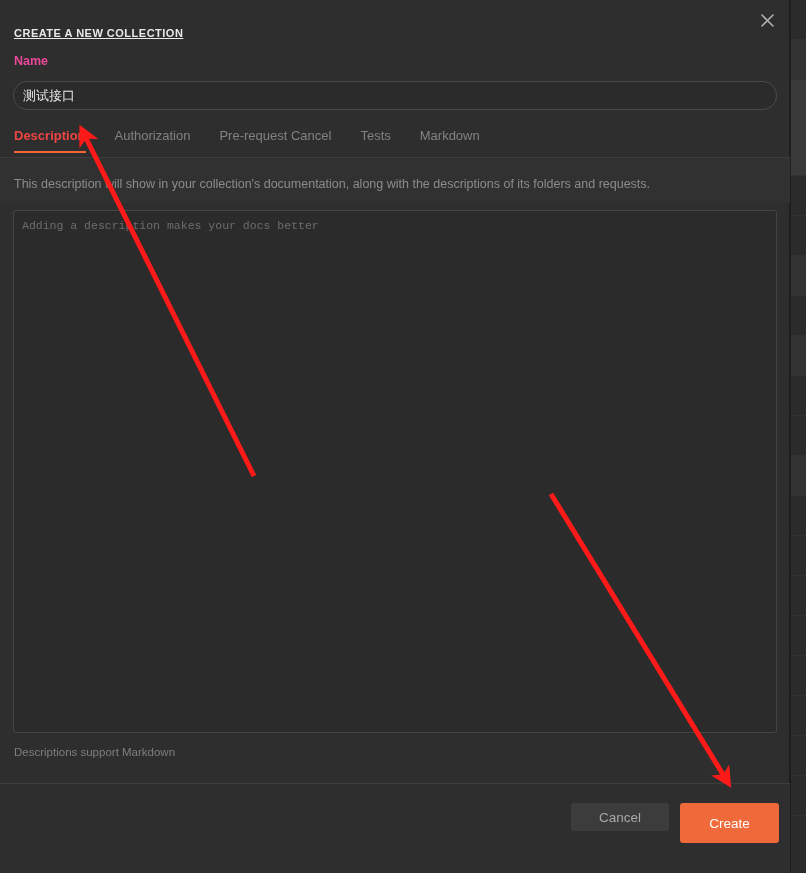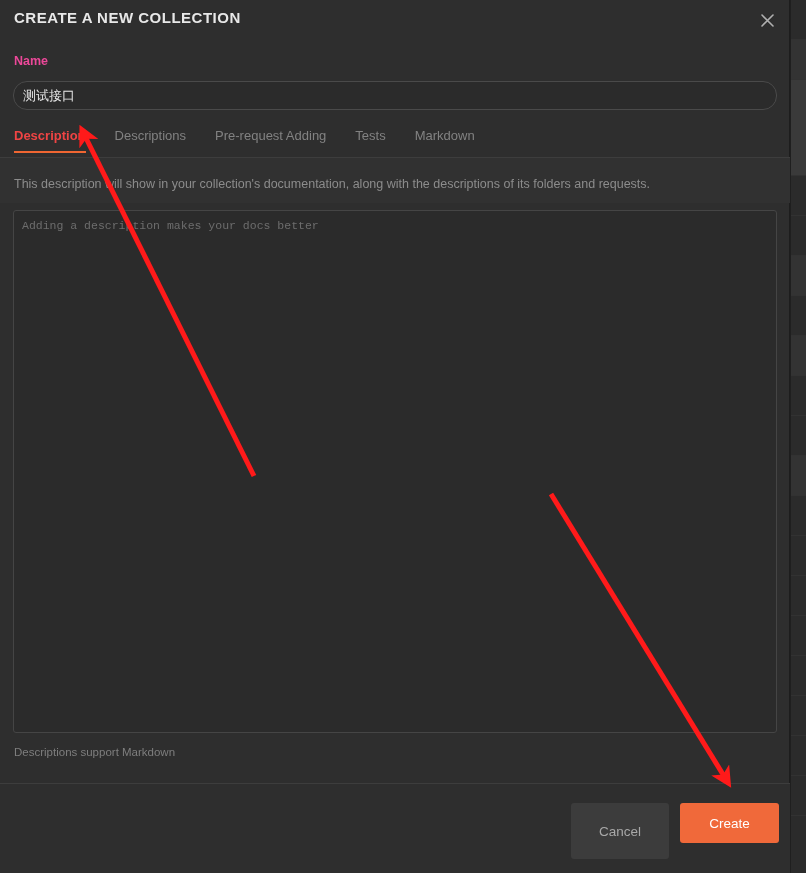--- a/index.html
+++ b/index.html
@@ -37,24 +37,25 @@
     background: #2e2e2e;
     border-right: 1px solid #1d1d1d;
   }
 
   
   #modal-header {
     position: absolute; left: 0; top: 0;
     width: 790px; height: 38px;
   }
   #modal-title {
-    position: absolute; left: 14px; top: 9px;
-    font-size: 15px; font-weight: bold;
+    position: absolute; left: 14px; top: 27px;
+    font-size: 11px; font-weight: bold;
     letter-spacing: .5px;
     color: #e8e8e8;
+    text-decoration: underline;
   }
   #close-btn {
     position: absolute; right: 12px; top: 9px;
     width: 22px; height: 22px;
     display: flex; align-items: center; justify-content: center;
     cursor: pointer;
   }
   #close-btn svg { display: block; }
 
   
@@ -139,21 +140,21 @@
     position: absolute; left: 0; top: 783px;
     width: 790px; height: 1px; background: #3d3d3d;
   }
   #footer {
     position: absolute; left: 0; top: 784px;
     width: 790px; height: 89px;
     background: #2e2e2e;
   }
   #cancel-button {
     position: absolute; left: 571px; top: 19px;
-    width: 98px; height: 56px;
+    width: 98px; height: 28px;
     background: #3c3c3c;
     border: none; border-radius: 3px;
     color: #a8a8a8; font-size: 13.5px;
     font-family: "Liberation Sans", sans-serif;
     cursor: pointer;
   }
   #create-button {
     position: absolute; left: 680px; top: 19px;
     width: 99px; height: 40px;
     background: #f0693a;
@@ -205,22 +206,22 @@
         <path d="M2 2 L13 13 M13 2 L2 13" stroke="#b0b0b0" stroke-width="1.6" stroke-linecap="round" fill="none"></path>
       </svg>
     </div>
   </div>
 
   <div id="name-label">Name</div>
   <input id="name-input" type="text" value="测试接口" style="">
 
   <div id="tabs">
     <div class="tab active">Description</div>
-    <div class="tab">Descriptions</div>
-    <div class="tab">Pre-request Adding</div>
+    <div class="tab">Authorization</div>
+    <div class="tab">Pre-request Cancel</div>
     <div class="tab">Tests</div>
     <div class="tab">Markdown</div>
   </div>
   <div id="tabs-divider"></div>
 
   <div id="desc-band"></div>
   <div id="desc-help">This description will show in your collection's documentation, along with the descriptions of its folders and requests.</div>
 
   <textarea id="desc-textarea" placeholder="Adding a description makes your docs better" style=""></textarea>
 

